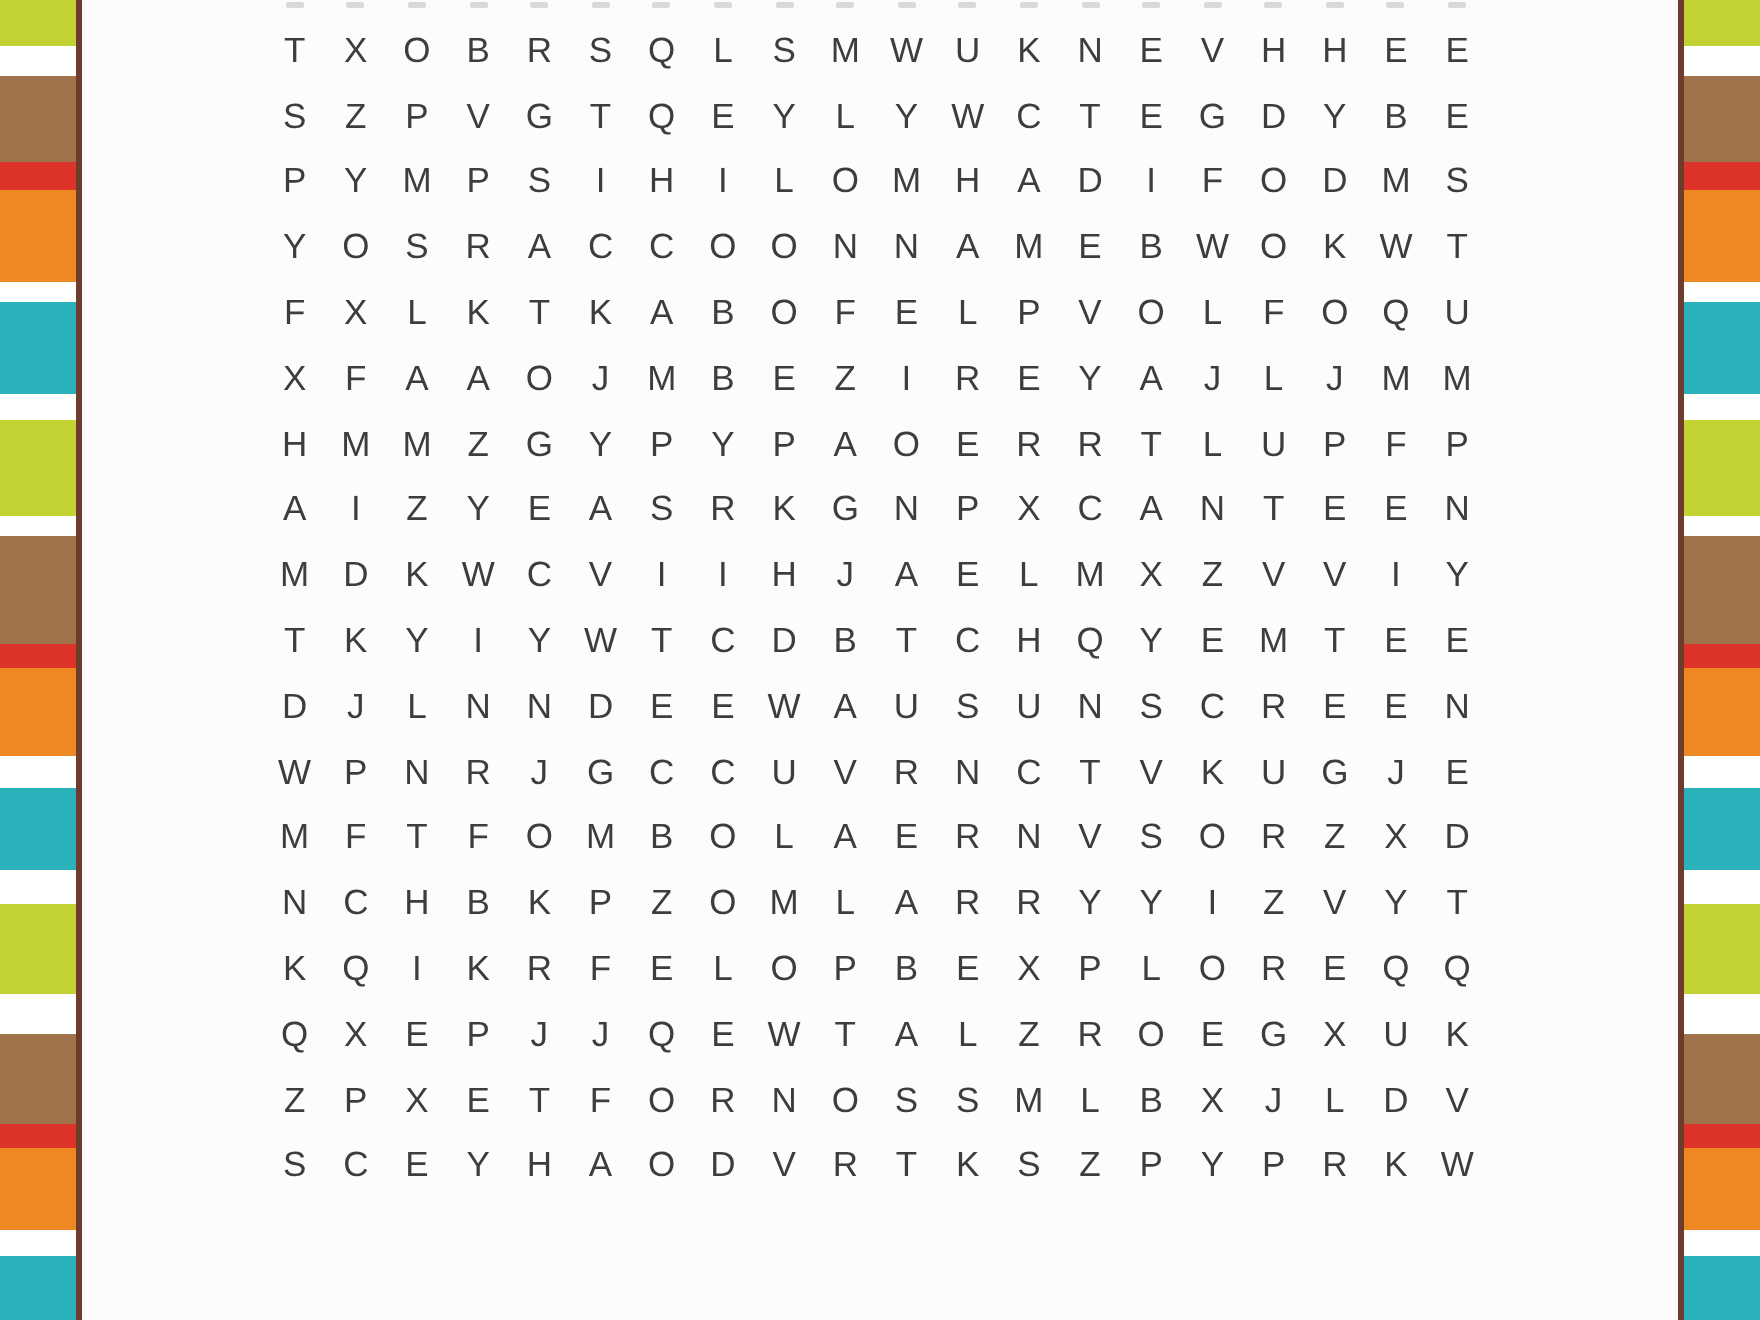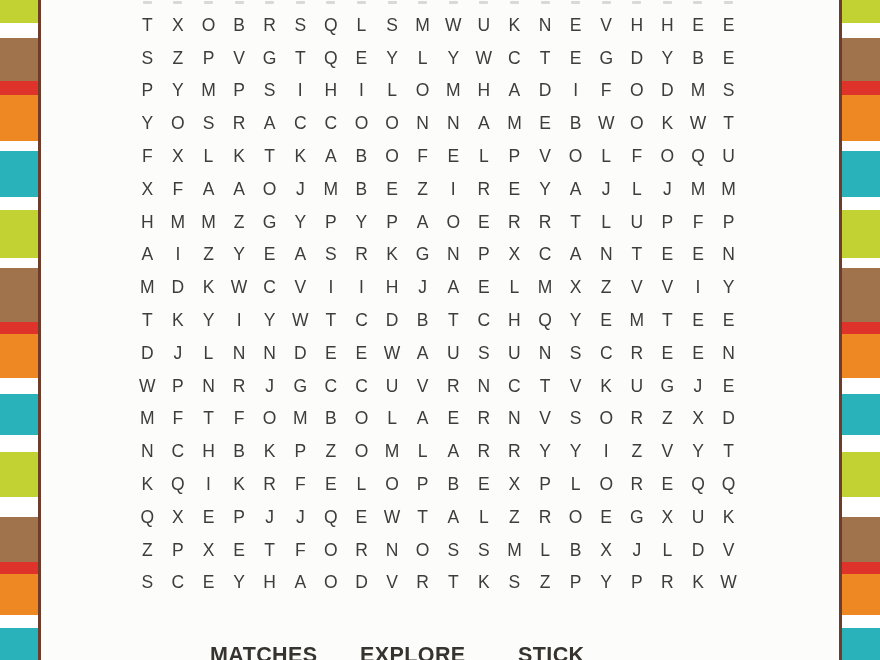--- a/index.html
+++ b/index.html
@@ -522,19 +522,14 @@
       <div class="cell" style="color: rgb(61, 61, 61);">S</div>
       <div class="cell" style="color: rgb(61, 61, 61);">Z</div>
       <div class="cell" style="color: rgb(61, 61, 61);">P</div>
       <div class="cell" style="color: rgb(61, 61, 61);">Y</div>
       <div class="cell" style="color: rgb(61, 61, 61);">P</div>
       <div class="cell" style="color: rgb(61, 61, 61);">R</div>
       <div class="cell" style="color: rgb(61, 61, 61);">K</div>
       <div class="cell" style="color: rgb(61, 61, 61);">W</div>
     </div>
 
-  <div class="words">
-    <span>MATCHES</span>
-    <span>EXPLORE</span>
-    <span>STICK</span>
-  </div>
 
 </div>
 
 </body></html>

